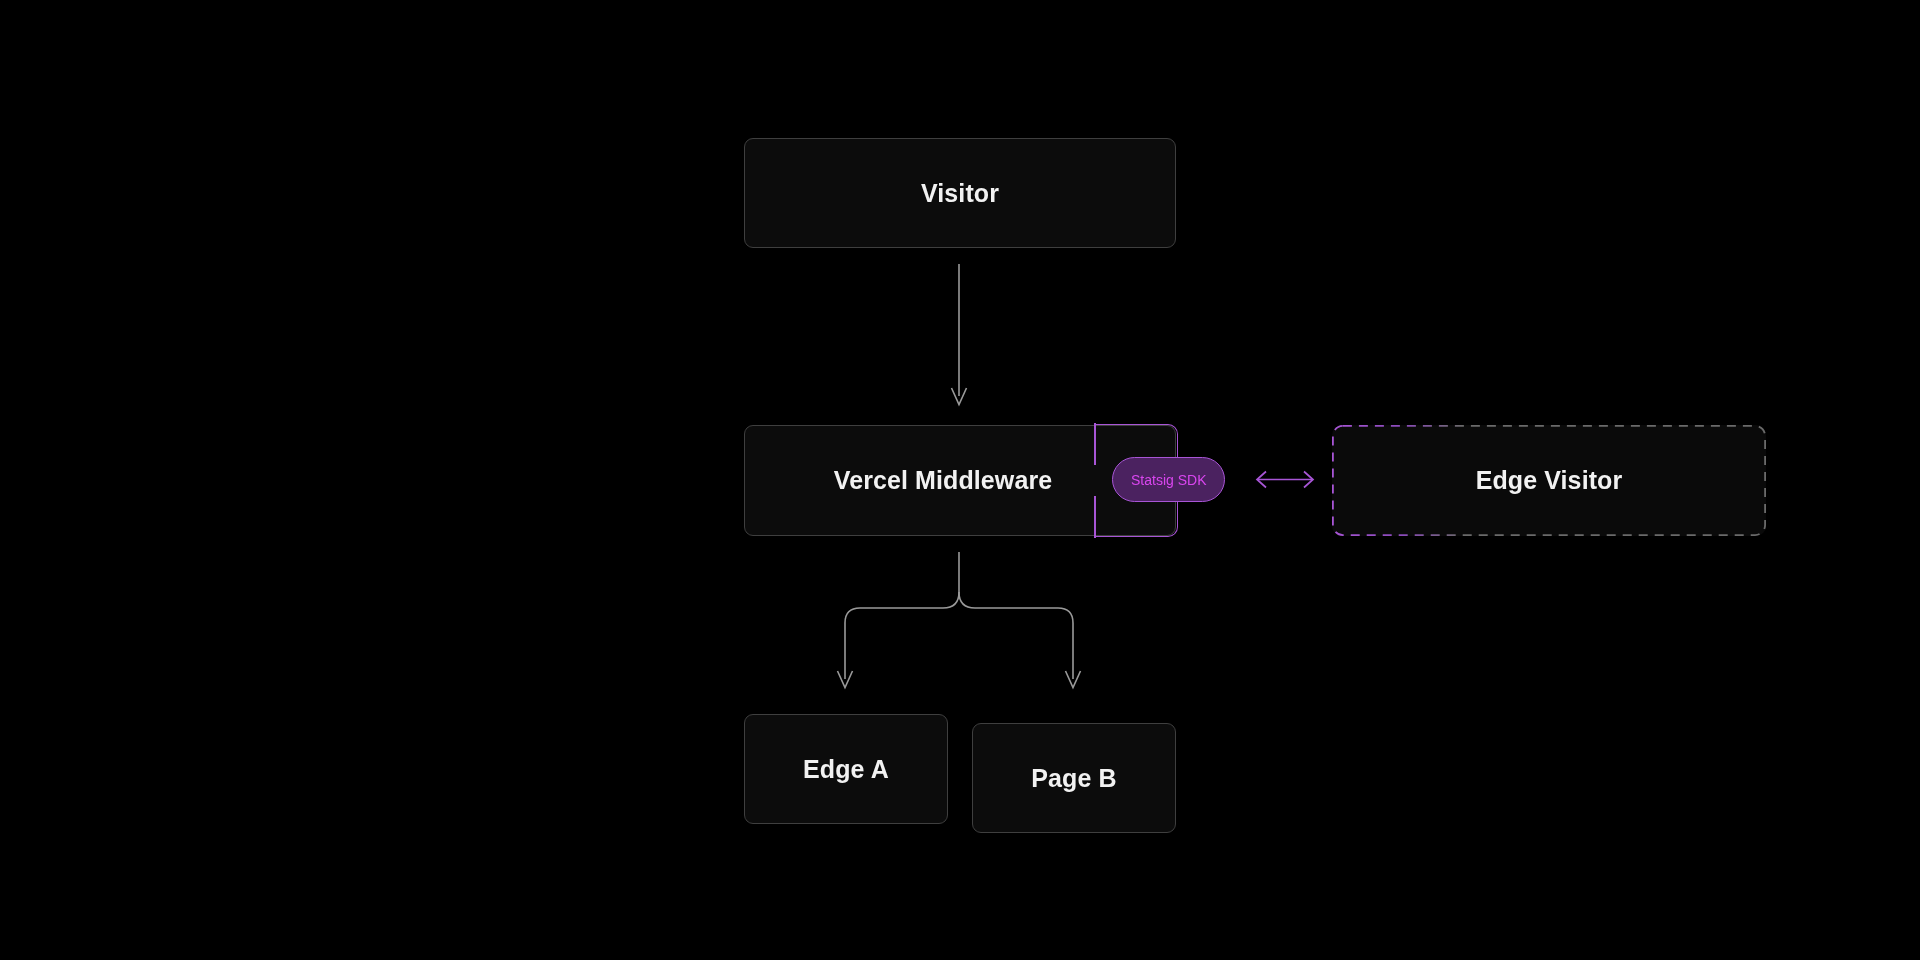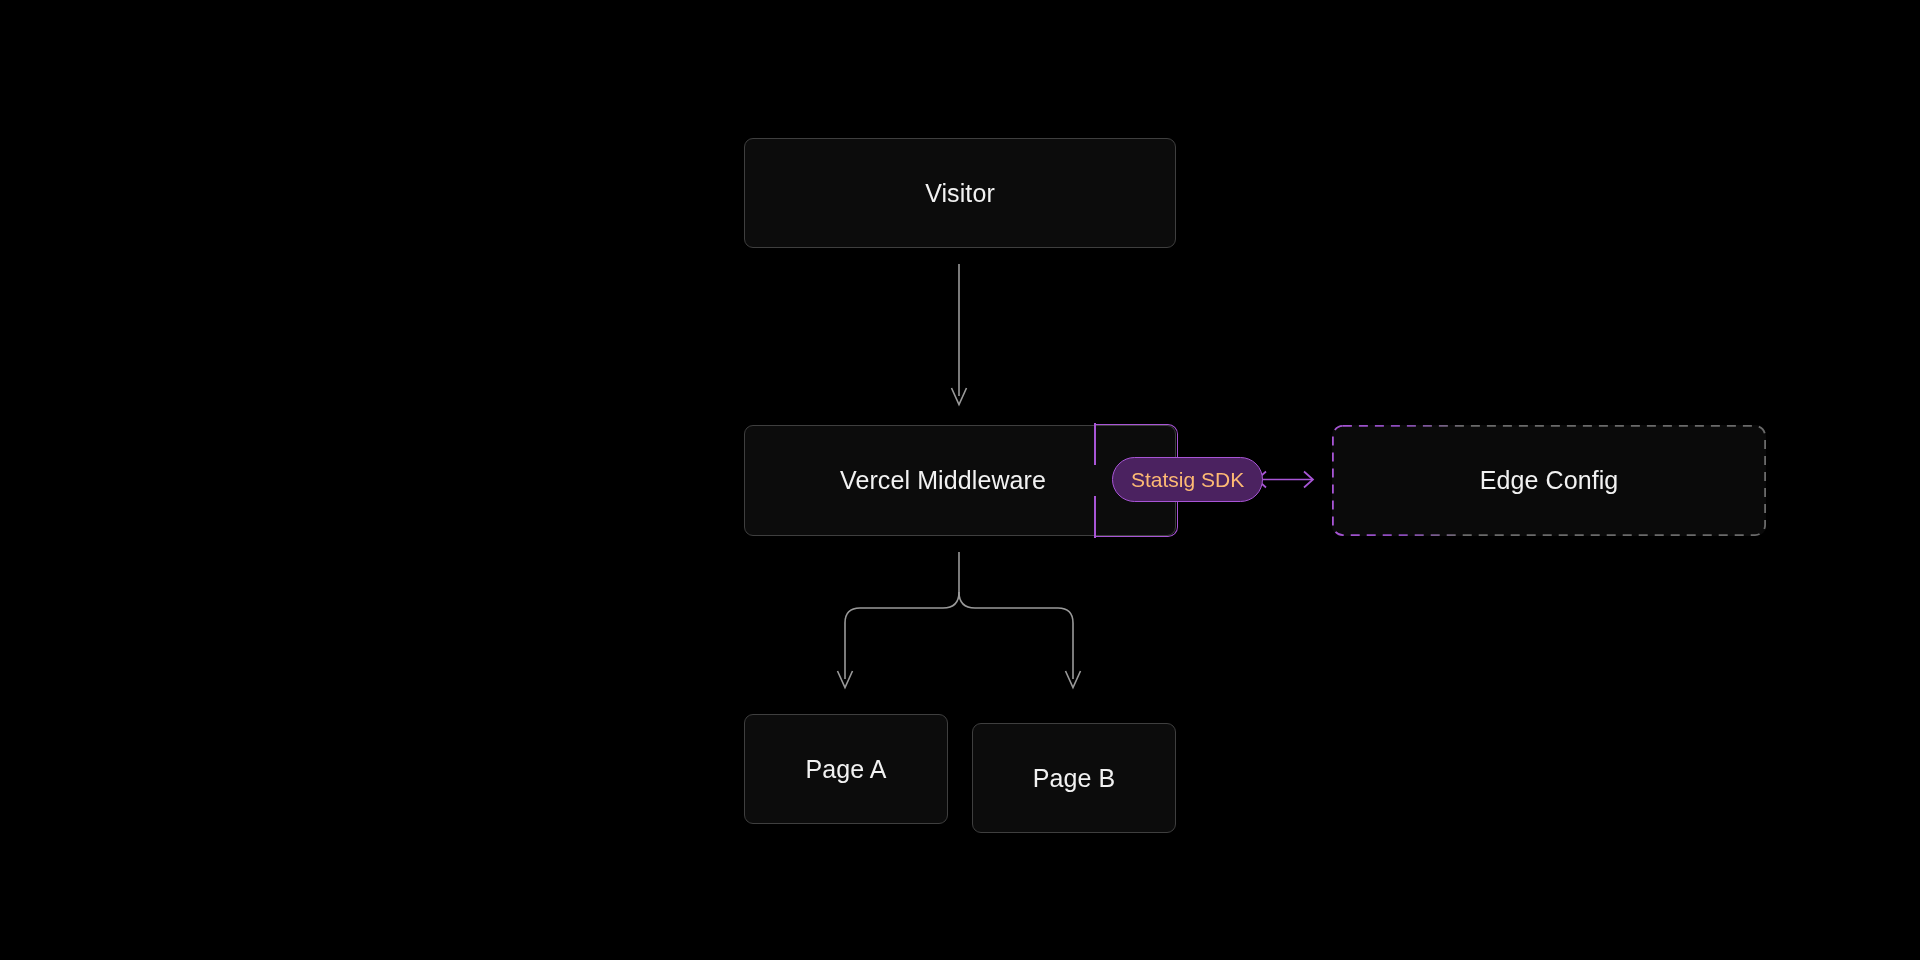--- a/index.html
+++ b/index.html
@@ -40,21 +40,21 @@
     display: flex;
     align-items: center;
     justify-content: center;
     border-radius: 9px;
     background: #0c0c0c;
     border: 1px solid #3f3f3f;
   }
   .node-label {
     color: #f2f2f2;
     font-size: 25px;
-    font-weight: 400;
+    font-weight: 700;
     letter-spacing: 0.1px;
     line-height: 1;
     white-space: nowrap;
   }
 
   
   #node-visitor {
     left: 744px;
     top: 138px;
     width: 432px;
@@ -115,22 +115,22 @@
     padding: 0 18px;
     box-sizing: border-box;
     display: flex;
     align-items: center;
     justify-content: center;
     border-radius: 23px;
     background: #4b2260;
     border: 1.6px solid #a855d6;
   }
   #badge-statsig-sdk .badge-label {
-    color: #fdba74;
-    font-size: 21px;
+    color: #d946ef;
+    font-size: 14px;
     font-weight: 400;
     line-height: 1;
     white-space: nowrap;
   }
 
   
   #node-edge-config {
     left: 1332px;
     top: 425px;
     width: 434px;
@@ -211,24 +211,24 @@
       <defs>
         <linearGradient id="dashGradient" x1="0" y1="0" x2="1" y2="0">
           <stop offset="0%" stop-color="#a855d6"></stop>
           <stop offset="16%" stop-color="#8a4aba"></stop>
           <stop offset="30%" stop-color="#6a6a6a"></stop>
           <stop offset="100%" stop-color="#6a6a6a"></stop>
         </linearGradient>
       </defs>
       <rect x="0.9" y="0.9" width="432.2" height="109.2" rx="10" ry="10" stroke="url(#dashGradient)" stroke-width="1.8" fill="none" stroke-dasharray="9 7"></rect>
     </svg>
-    <span class="node-label">Edge Config</span>
+    <span class="node-label">Edge Visitor</span>
   </div>
 
   <div class="node" id="node-page-a">
-    <span class="node-label">Page A</span>
+    <span class="node-label">Edge A</span>
   </div>
 
   <div class="node" id="node-page-b">
     <span class="node-label">Page B</span>
   </div>
 
 </div>
 
 </body></html>

